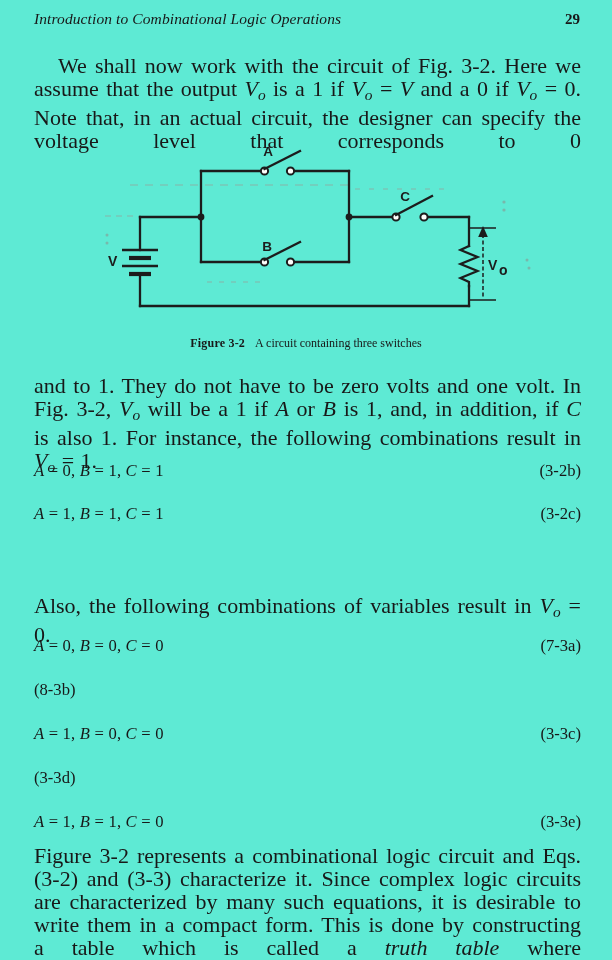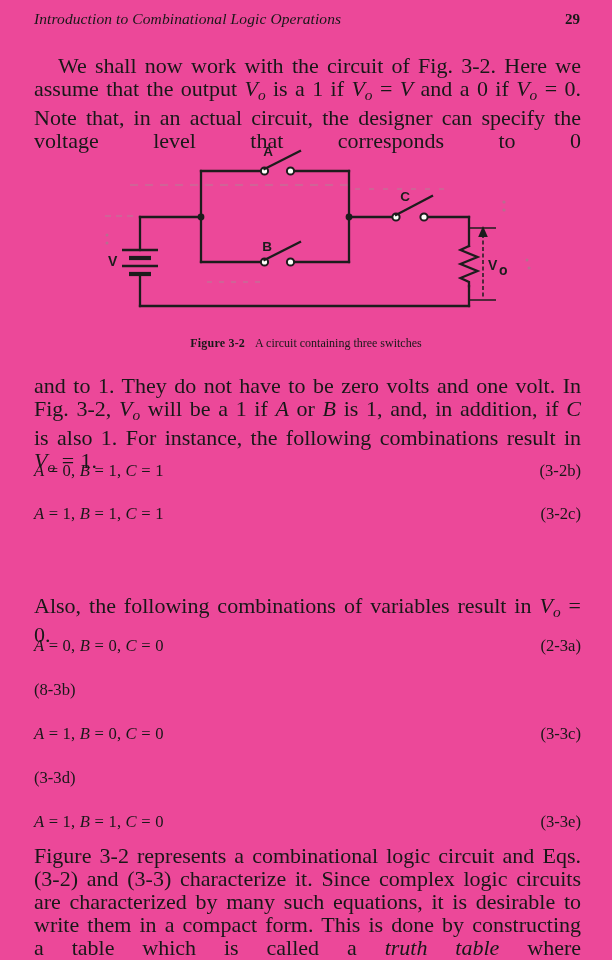--- a/index.html
+++ b/index.html
@@ -1,20 +1,20 @@
 <!DOCTYPE html>
 <html><head>
 <meta charset="utf-8">
 <style>
   * { margin:0; padding:0; box-sizing:border-box; }
   html,body { width:612px; height:960px; }
   body { background:#e8e8e4; }
   .page {
     position:relative; width:612px; height:960px;
-    background:#ec4899; color:#181818; overflow:hidden;
+    background:#5eead4; color:#181818; overflow:hidden;
     font-family:"Liberation Serif","DejaVu Serif",serif;
   }
   .abs { position:absolute; }
   
   .hdr { left:34px; top:10px; width:546px; display:flex; justify-content:space-between; align-items:baseline; }
   .hdr-title { font-style:italic; font-size:15.5px; letter-spacing:.1px; }
   .hdr-page { font-weight:bold; font-size:15px; }
   
   .para {
     left:34px; width:547px; font-size:22px; line-height:23px;
@@ -151,21 +151,21 @@
         <span class="eq-expr"><span class="seg-v">A</span> = 1, <span class="seg-v">B</span> = 1, <span class="seg-v">C</span> = 1</span>
         <span class="eq-tag">(3-2c)</span>
       </div>
     </div>
 
   <div class="abs para" style="top:594px"><span class="seg-n">Also, the following combinations of variables result in </span><span class="seg-v">V</span><span class="seg-sub">o</span><span class="seg-n"> = 0.</span></div>
 
   <div class="abs eq-block eq-zero" style="top:634px">
       <div class="eq-row">
         <span class="eq-expr"><span class="seg-v">A</span> = 0, <span class="seg-v">B</span> = 0, <span class="seg-v">C</span> = 0</span>
-        <span class="eq-tag">(2-3a)</span>
+        <span class="eq-tag">(7-3a)</span>
       </div>
       <div class="eq-row">
         <span class="eq-tag">(8-3b)</span>
       </div>
       <div class="eq-row">
         <span class="eq-expr"><span class="seg-v">A</span> = 1, <span class="seg-v">B</span> = 0, <span class="seg-v">C</span> = 0</span>
         <span class="eq-tag">(3-3c)</span>
       </div>
       <div class="eq-row">
         <span class="eq-tag">(3-3d)</span>

